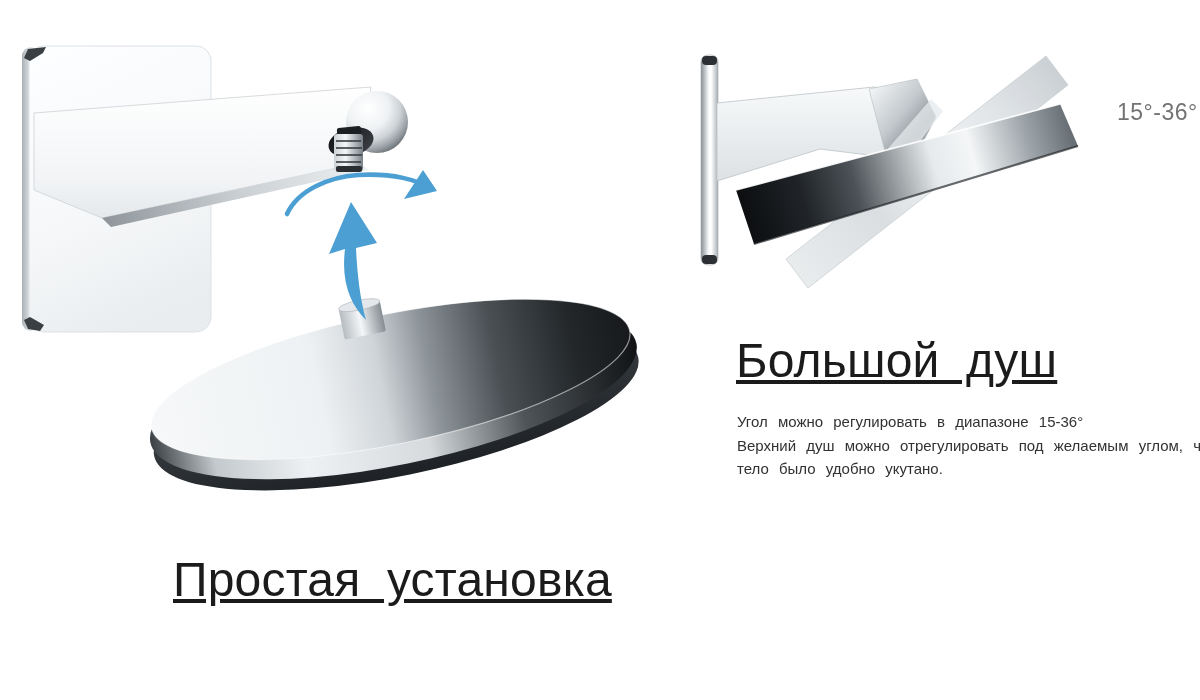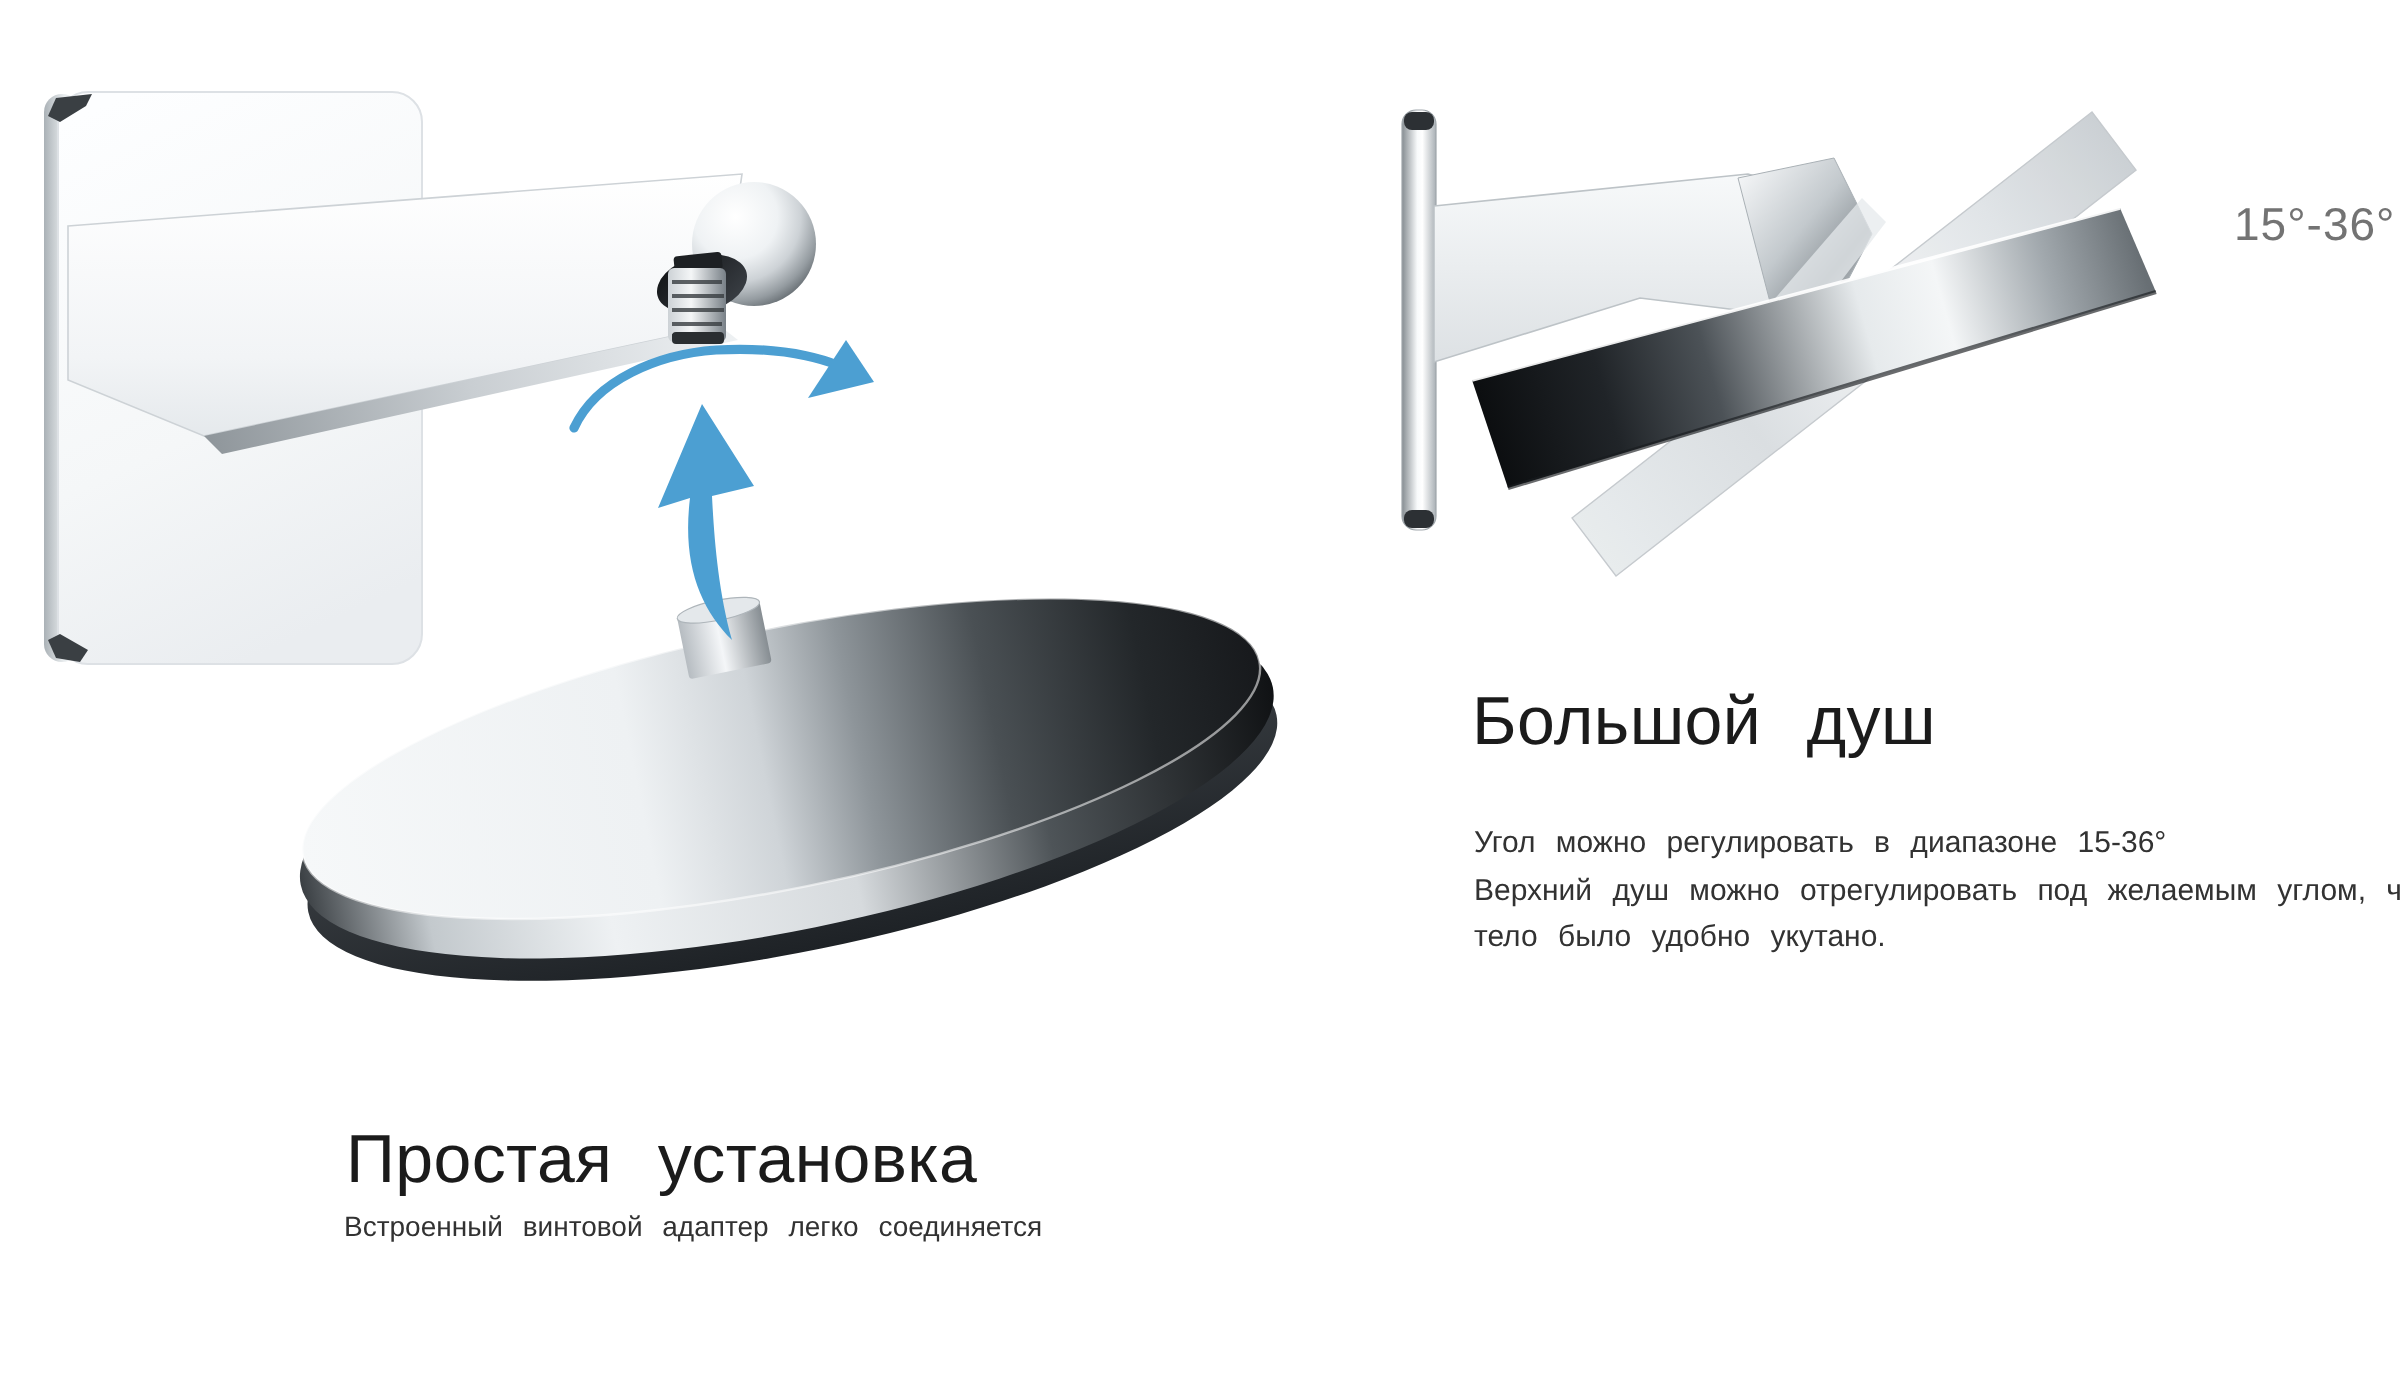--- a/index.html
+++ b/index.html
@@ -1,21 +1,21 @@
 <!DOCTYPE html>
 <html><head>
 <meta charset="utf-8">
 <style>
   html,body{margin:0;padding:0;}
   body{width:1200px;height:700px;background:#ffffff;overflow:hidden;
        font-family:"Liberation Sans","DejaVu Sans",sans-serif;}
   .canvas{position:relative;width:1200px;height:700px;background:#ffffff;}
   .figures{position:absolute;left:0;top:0;}
-  .title{position:absolute;color:#1b1b1b;font-size:34px;line-height:38px;
-         letter-spacing:.2px;word-spacing:13px;white-space:nowrap;}
+  .title{position:absolute;color:#1b1b1b;font-size:48px;line-height:38px;
+         letter-spacing:.2px;word-spacing:13px;white-space:nowrap;text-decoration:underline;}
   .title.left{left:173px;top:533px;margin-top:28px;}
   .title.right{left:736px;top:342px;}
   .desc{position:absolute;color:#323232;white-space:nowrap;}
   .desc.left{left:172px;top:603px;font-size:14px;line-height:21px;word-spacing:6px;}
   .desc.right{left:737px;top:410px;font-size:15px;line-height:23.5px;word-spacing:6px;}
   .angle-label{position:absolute;left:1117px;top:101px;color:#737373;
                font-size:23px;line-height:23px;letter-spacing:.5px;white-space:nowrap;}
 </style>
 </head>
 <body>
@@ -161,21 +161,20 @@
       <polygon points="736,190 1060,104 1078,146 754,244" fill="url(#gDark)"></polygon>
       <path d="M736,190 L1060,104" stroke="#ffffff" stroke-width="1.8" opacity="0.9" fill="none"></path>
       <path d="M754,244 L1078,146" stroke="#191c1f" stroke-width="2.2" opacity="0.65" fill="none"></path>
     </g>
   </svg>
 
   <div class="angle-label">15°-36°</div>
 
   <div class="title left">Простая установка</div>
   <div class="desc left">
-    <div>Встроенный винтовой адаптер легко соединяется</div>
   </div>
 
   <div class="title right">Большой душ</div>
   <div class="desc right">
     <div>Угол можно регулировать в диапазоне 15-36°</div>
     <div>Верхний душ можно отрегулировать под желаемым углом, чтобы все</div>
     <div>тело было удобно укутано.</div>
   </div>
 
 </div>

